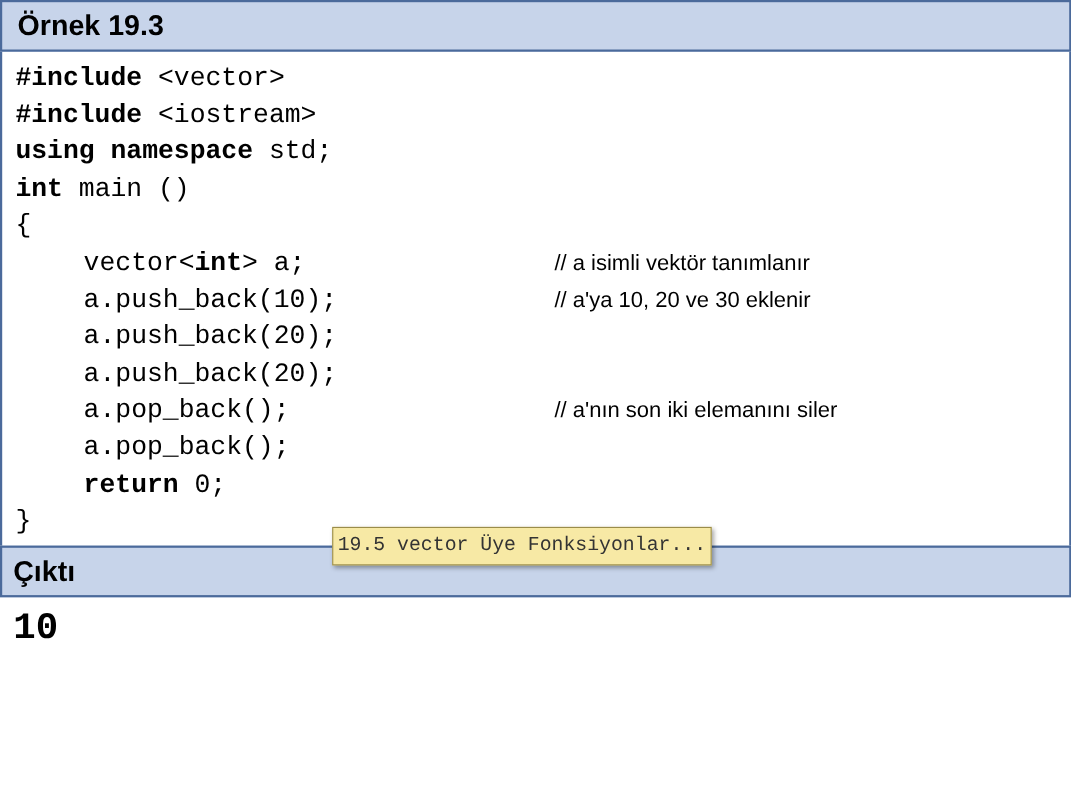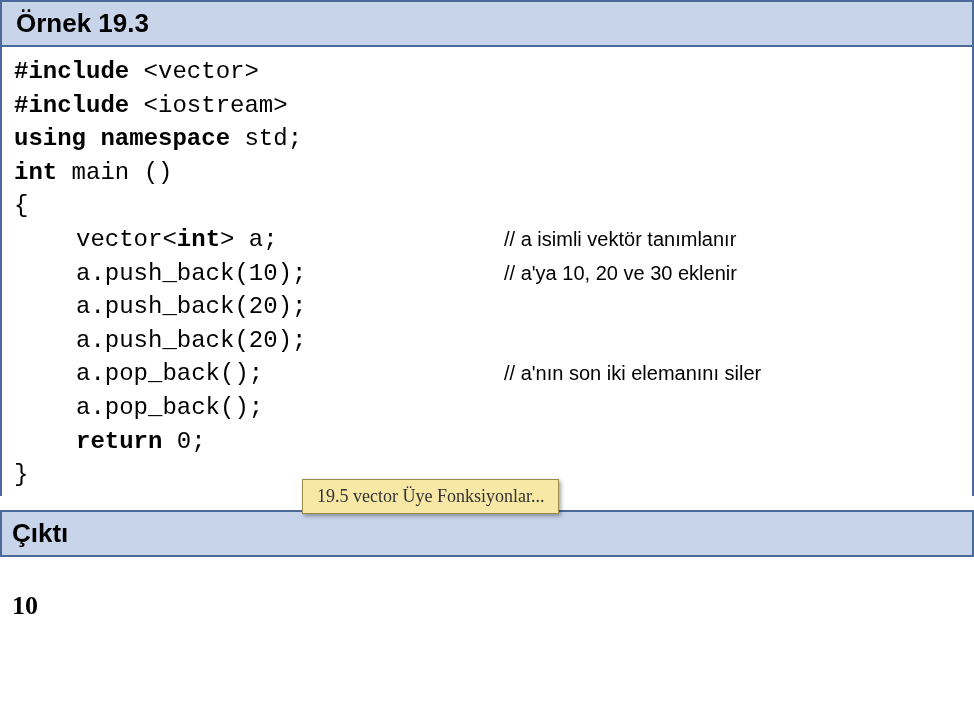--- a/index.html
+++ b/index.html
@@ -48,39 +48,38 @@
   }
   .indent {
     display: inline-block;
     width: 62px;
   }
   .tooltip {
     position: absolute;
     background: #f7e9a5;
     border: 1px solid #9a8c4a;
     box-shadow: 2px 2px 4px rgba(0,0,0,0.35);
-    padding: 4px 14px;
-    font-family: Liberation Serif, serif;
+    padding: 4px 4px;
+    font-family: Liberation Mono, monospace;
     font-size: 18px;
     color: #333;
   }
   .output-header {
     background: #c7d4ea;
     padding: 6px 10px;
     font-size: 26px;
     font-weight: bold;
     color: #000;
     border: 2px solid #4b6a9b;
   }
   .output {
     padding: 10px 12px;
-    font-family: Liberation Serif, serif;
-    font-size: 26px;
+    font-family: Liberation Mono, monospace;
+    font-size: 34px;
     font-weight: bold;
-    margin-top: 24px;
   }
 </style>
 </head>
 <body>
 
 <div class="header">
   <span>Örnek 19.3</span>
 </div>
 
 <div class="code-block">
@@ -139,19 +138,19 @@
 
   <div class="code-row">
     <span class="code-cell">}</span>
   </div>
 
   <div class="tooltip" style="left:300px; bottom:-18px;">
     <span>19.5 vector Üye Fonksiyonlar...</span>
   </div>
 </div>
 
-<div class="output-header" style="margin-top:14px;">
+<div class="output-header" style="">
   <span>Çıktı</span>
 </div>
 
 <div class="output">
   <span>10</span>
 </div>
 
 </body></html>

